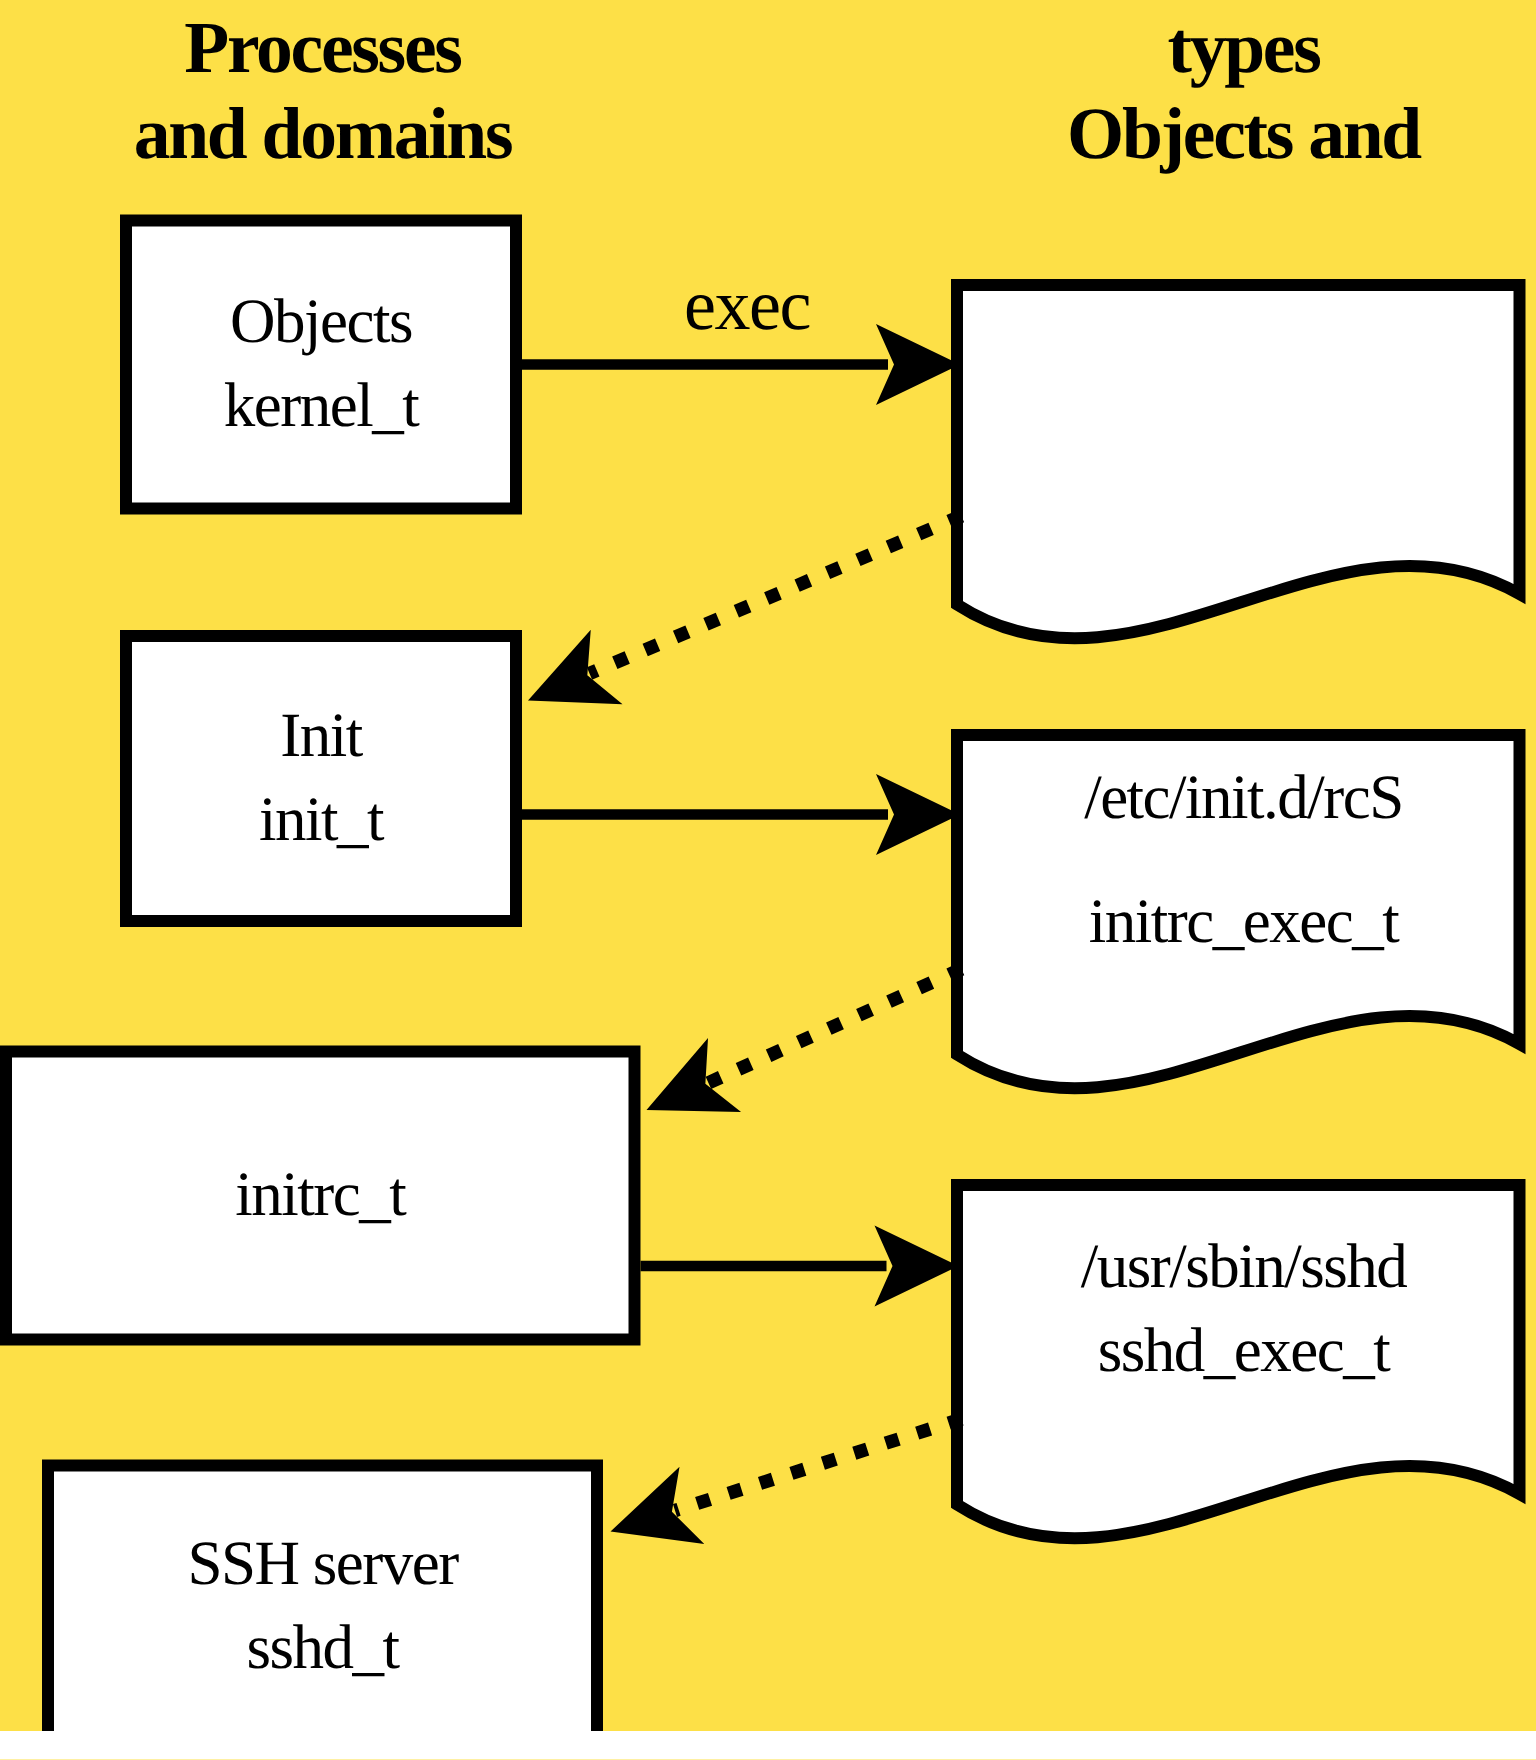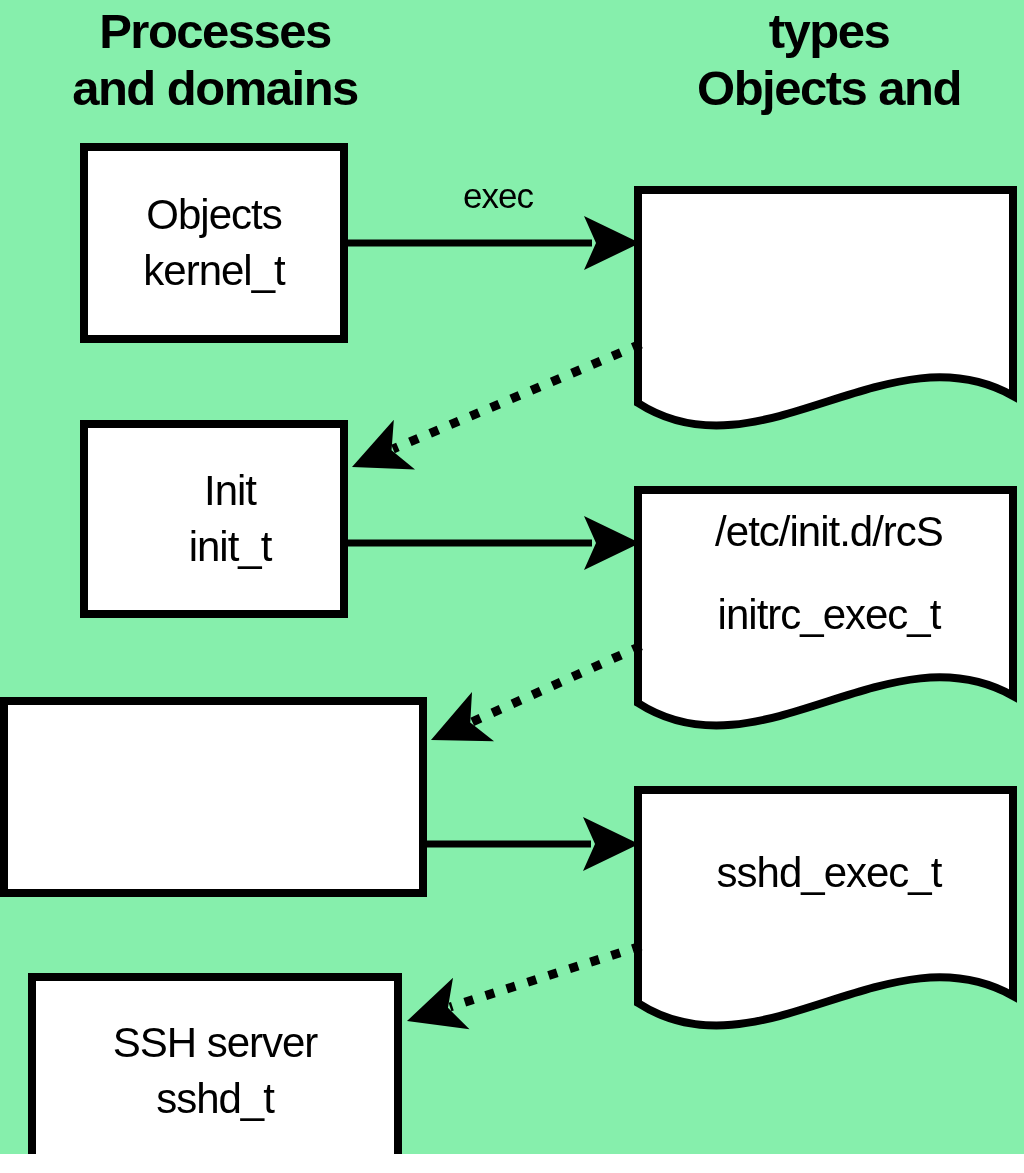--- a/index.html
+++ b/index.html
@@ -1,22 +1,22 @@
 <!DOCTYPE html>
 <html><head>
 <meta charset="utf-8">
 <style>
   html, body { margin: 0; padding: 0; background: #ffffff; }
   .stage {
     position: relative;
     width: 1024px;
     height: 1154px;
-    background: #86efac;
+    background: #fde047;
     color: #000000;
-    font-family: Liberation Sans, sans-serif;
+    font-family: Liberation Serif, serif;
     overflow: hidden;
   }
   .layer { position: absolute; left: 0; top: 0; }
   .hdr {
     position: absolute;
     font-weight: bold;
     font-size: 49px;
     line-height: 57px;
     letter-spacing: -1.5px;
     text-align: center;
@@ -30,21 +30,21 @@
     justify-content: center;
     align-items: center;
     text-align: center;
     font-size: 42px;
     line-height: 56px;
     letter-spacing: -1px;
     white-space: nowrap;
   }
   .edge-label {
     position: absolute;
-    font-size: 35px;
+    font-size: 48px;
     letter-spacing: -1px;
     text-align: center;
     white-space: nowrap;
   }
   svg .shape { fill: #ffffff; stroke: #000000; stroke-width: 8; }
   svg .solid-line { stroke: #000000; stroke-width: 7; fill: none; }
   svg .dotted-line { stroke: #000000; stroke-width: 9; fill: none; stroke-dasharray: 9 13; }
   svg .head { fill: #000000; stroke: none; }
 </style>
 </head>
@@ -98,32 +98,34 @@
     <span>types</span>
     <span>Objects and</span>
   </div>
 
   <div class="edge-label" style="left:408px; top:176px; width:180px;">exec</div>
 
   <div class="node-text" style="left:80px; top:143px; width:268px; height:200px;">
     <span>Objects</span>
     <span>kernel_t</span>
   </div>
-  <div class="node-text" style="left:80px; top:420px; width:268px; height:198px;padding-left:16px;">
+  <div class="node-text" style="left:80px; top:420px; width:268px; height:198px;">
     <span>Init</span>
     <span>init_t</span>
   </div>
   <div class="node-text" style="left:0px; top:697px; width:427px; height:200px;">
+    <span>initrc_t</span>
   </div>
   <div class="node-text" style="left:28px; top:973px; width:374px; height:195px;border-radius:23px;">
     <span>SSH server</span>
     <span>sshd_t</span>
   </div>
 
   <div class="node-text" style="left:640px; top:494px; width:378px; height:158px;gap:27px;">
     <span>/etc/init.d/rcS</span>
     <span>initrc_exec_t</span>
   </div>
   <div class="node-text" style="left:640px; top:794px; width:378px; height:158px;">
+    <span>/usr/sbin/sshd</span>
     <span>sshd_exec_t</span>
   </div>
 
 </div>
 
 </body></html>

